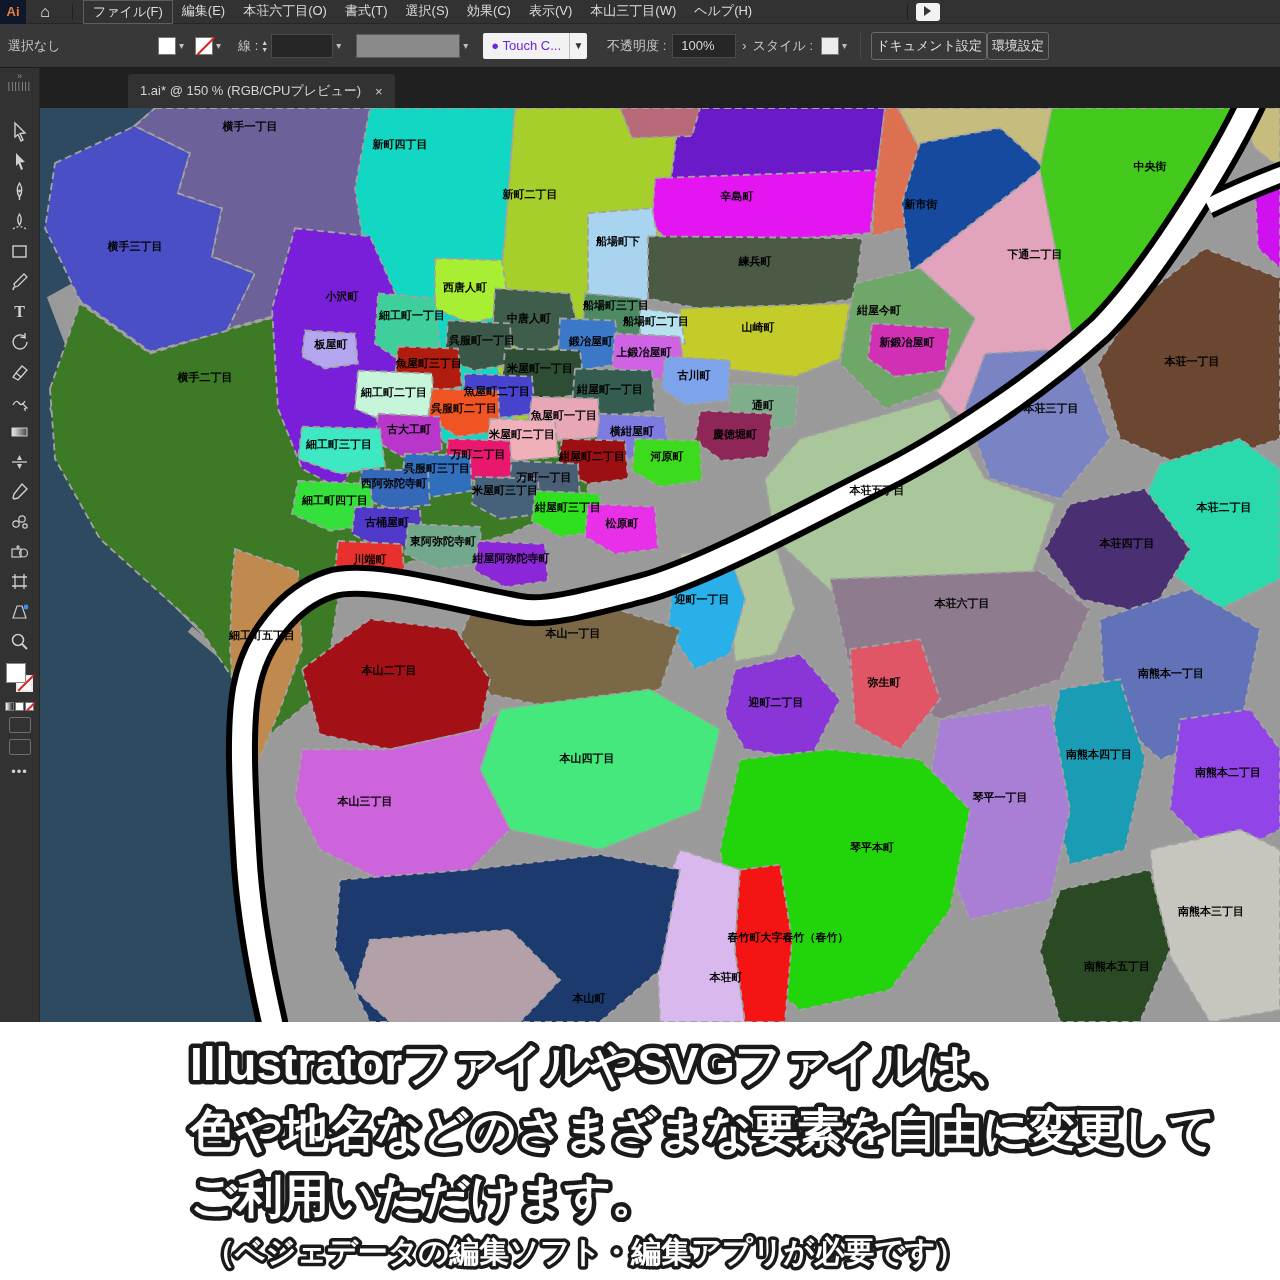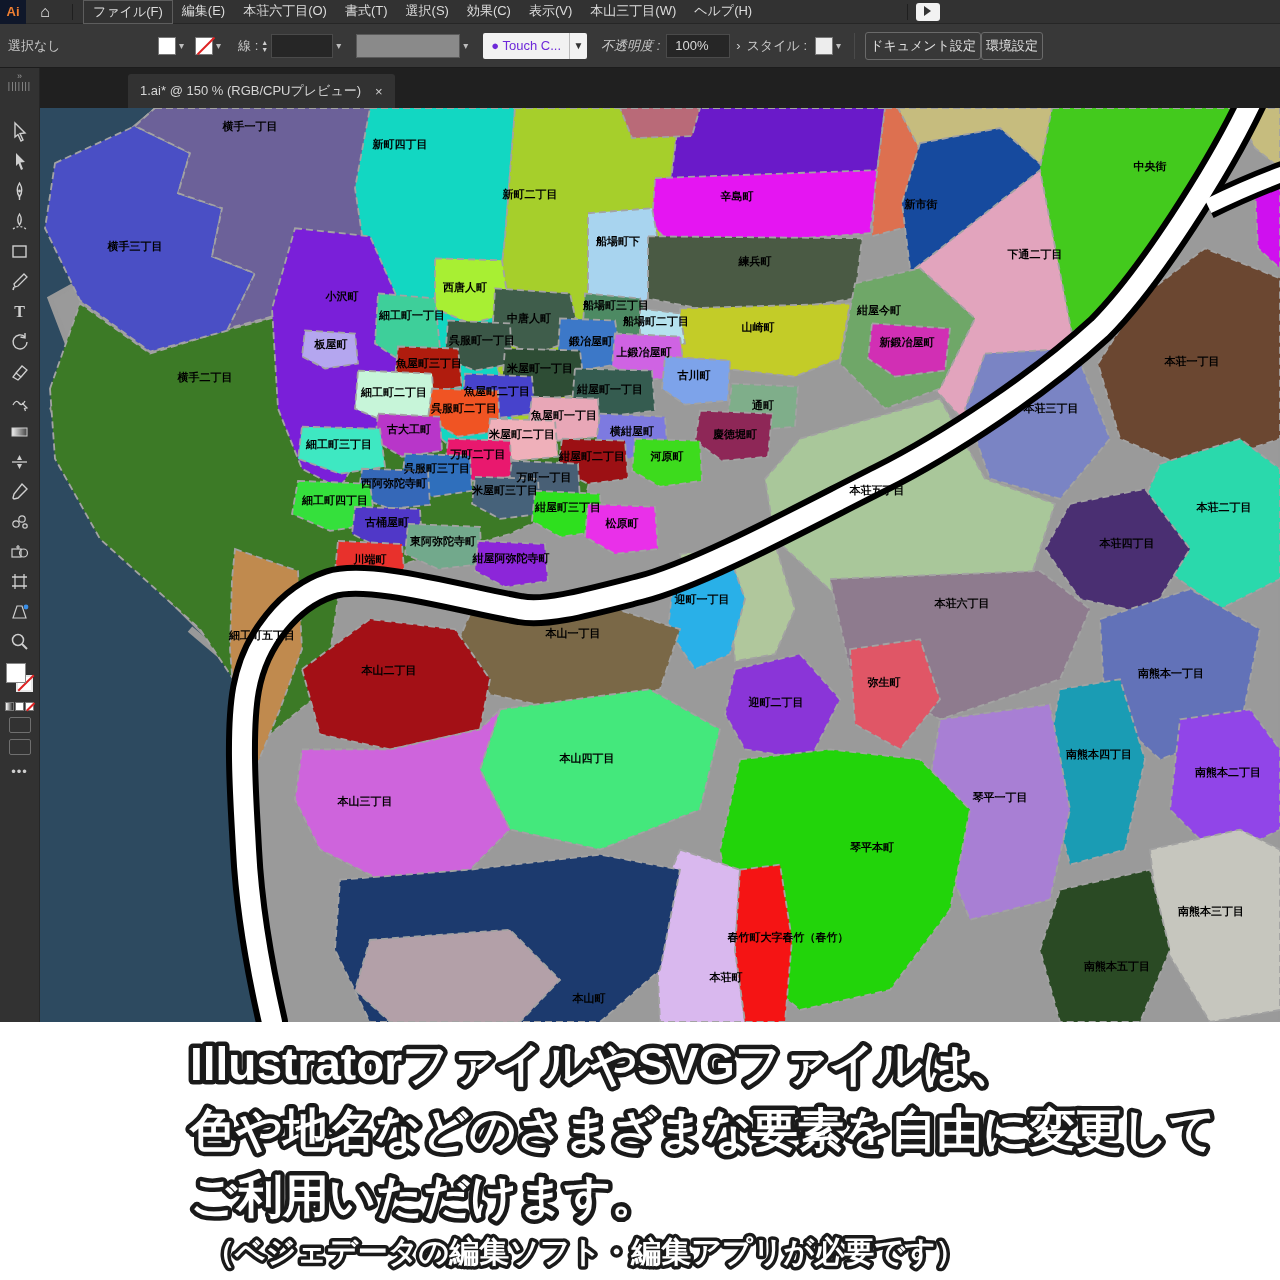--- a/index.html
+++ b/index.html
@@ -118,21 +118,21 @@
     <span class="stepper">
         <span>▲</span>
         <span>▼</span>
       </span>
     <span class="field" style="width:62px;"></span>
       <span class="caret">▾</span>
     <span class="brushbox" style="margin-left:12px;"></span>
       <span class="caret">▾</span>
     <span class="touch" style="margin-left:12px;">● Touch C...</span>
     <span class="touch-caret">▼</span>
-    <span class="cb-label" style="margin-left:14px;font-style:italic;">不透明度 :</span>
+    <span class="cb-label" style="margin-left:20px;">不透明度 :</span>
     <span class="field" style="width:64px; margin-left:6px;">100%</span>
     <span class="chev">›</span>
     <span class="cb-label">スタイル :</span>
     <span class="swatch" style="margin-left:8px; background:#ededed;"></span>
       <span class="caret">▾</span>
     <span class="csep"></span>
     <span class="cb-btn">ドキュメント設定</span>
     <span class="cb-btn" style="">環境設定</span>
   </div>
 

